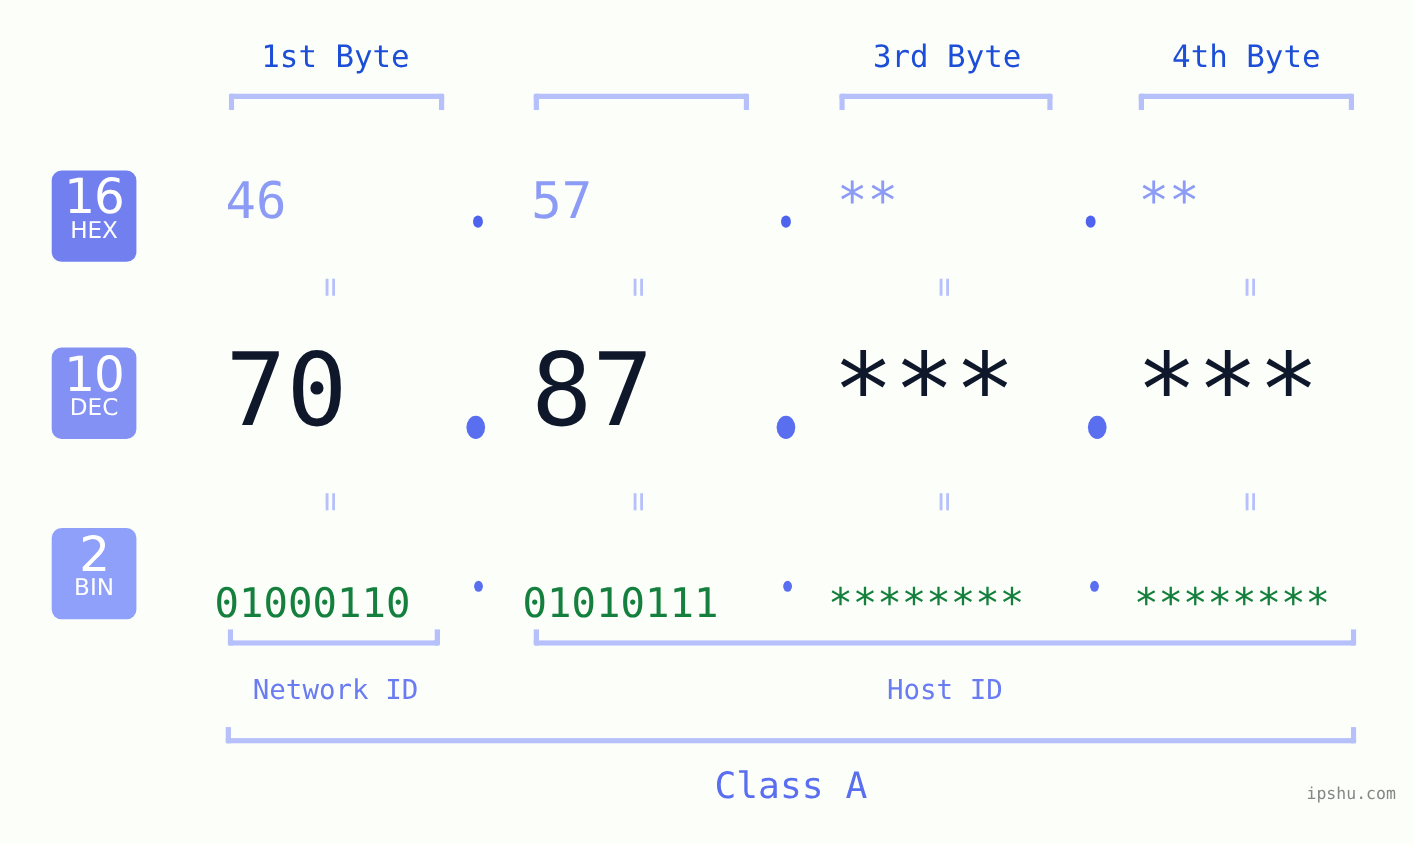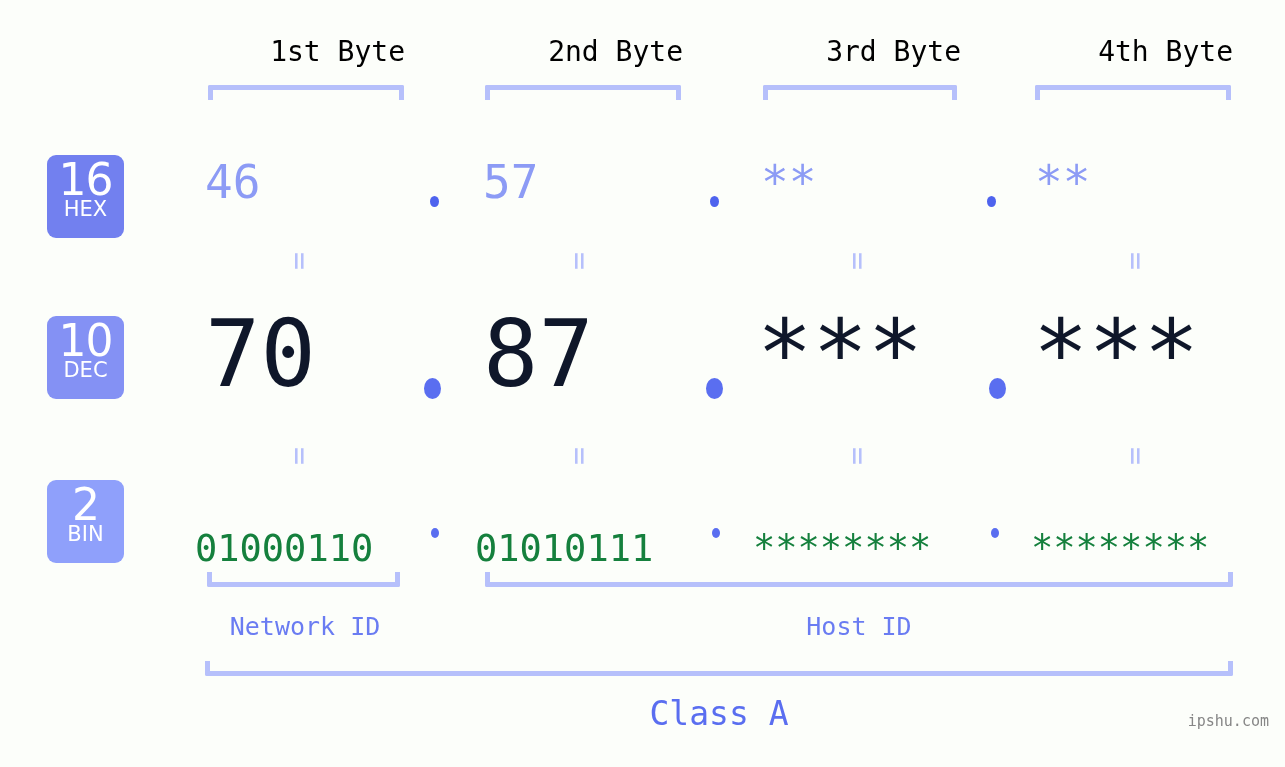--- a/index.html
+++ b/index.html
@@ -19,24 +19,24 @@
     width: 1285px;
     height: 767px;
   }
 
   
   .byte-header {
     position: absolute;
     top: 31px;
     height: 42px;
     line-height: 42px;
-    text-align: right;
+    text-align: center;
     font-family: "DejaVu Sans Mono", monospace;
     font-size: 28px;
-    color: #000000;
+    color: #1d4ed8;
     letter-spacing: 0px;
     white-space: nowrap;
   }
 
   
   .bracket-top {
     position: absolute;
     border-top: 5px solid #b6c0fb;
     border-left: 5px solid #b6c0fb;
     border-right: 5px solid #b6c0fb;
@@ -180,21 +180,20 @@
     letter-spacing: 0px;
     white-space: nowrap;
   }
 </style>
 </head>
 <body>
 
 <div id="stage">
 
   <div class="byte-header" style="left:205px; width:200px;">1st Byte</div>
-  <div class="byte-header" style="left:483px; width:200px;">2nd Byte</div>
   <div class="byte-header" style="left:761px; width:200px;">3rd Byte</div>
   <div class="byte-header" style="left:1033px; width:200px;">4th Byte</div>
 
   <div class="bracket-top" style="left:208px; width:196px; top:85px;"></div>
   <div class="bracket-top" style="left:485px; width:196px; top:85px;"></div>
   <div class="bracket-top" style="left:763px; width:194px; top:85px;"></div>
   <div class="bracket-top" style="left:1035px; width:196px; top:85px;"></div>
 
   <div class="badge" id="badge-hex">
     <span class="num">16</span>

